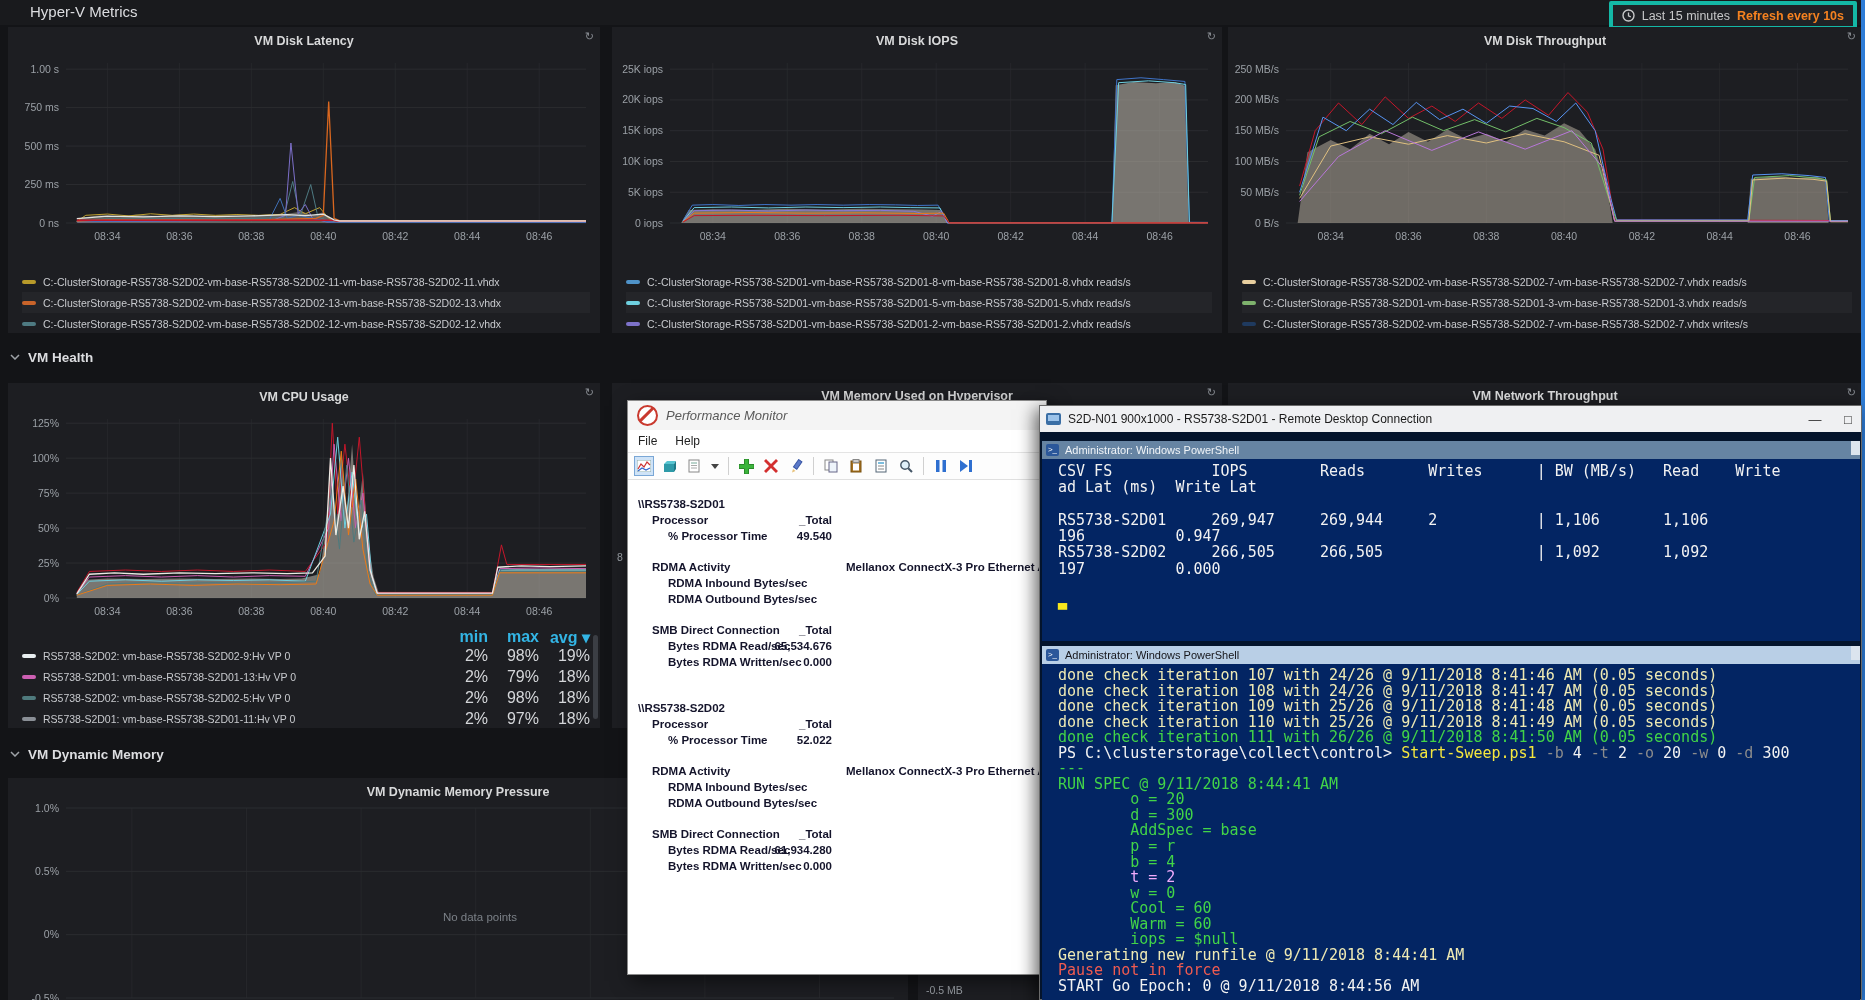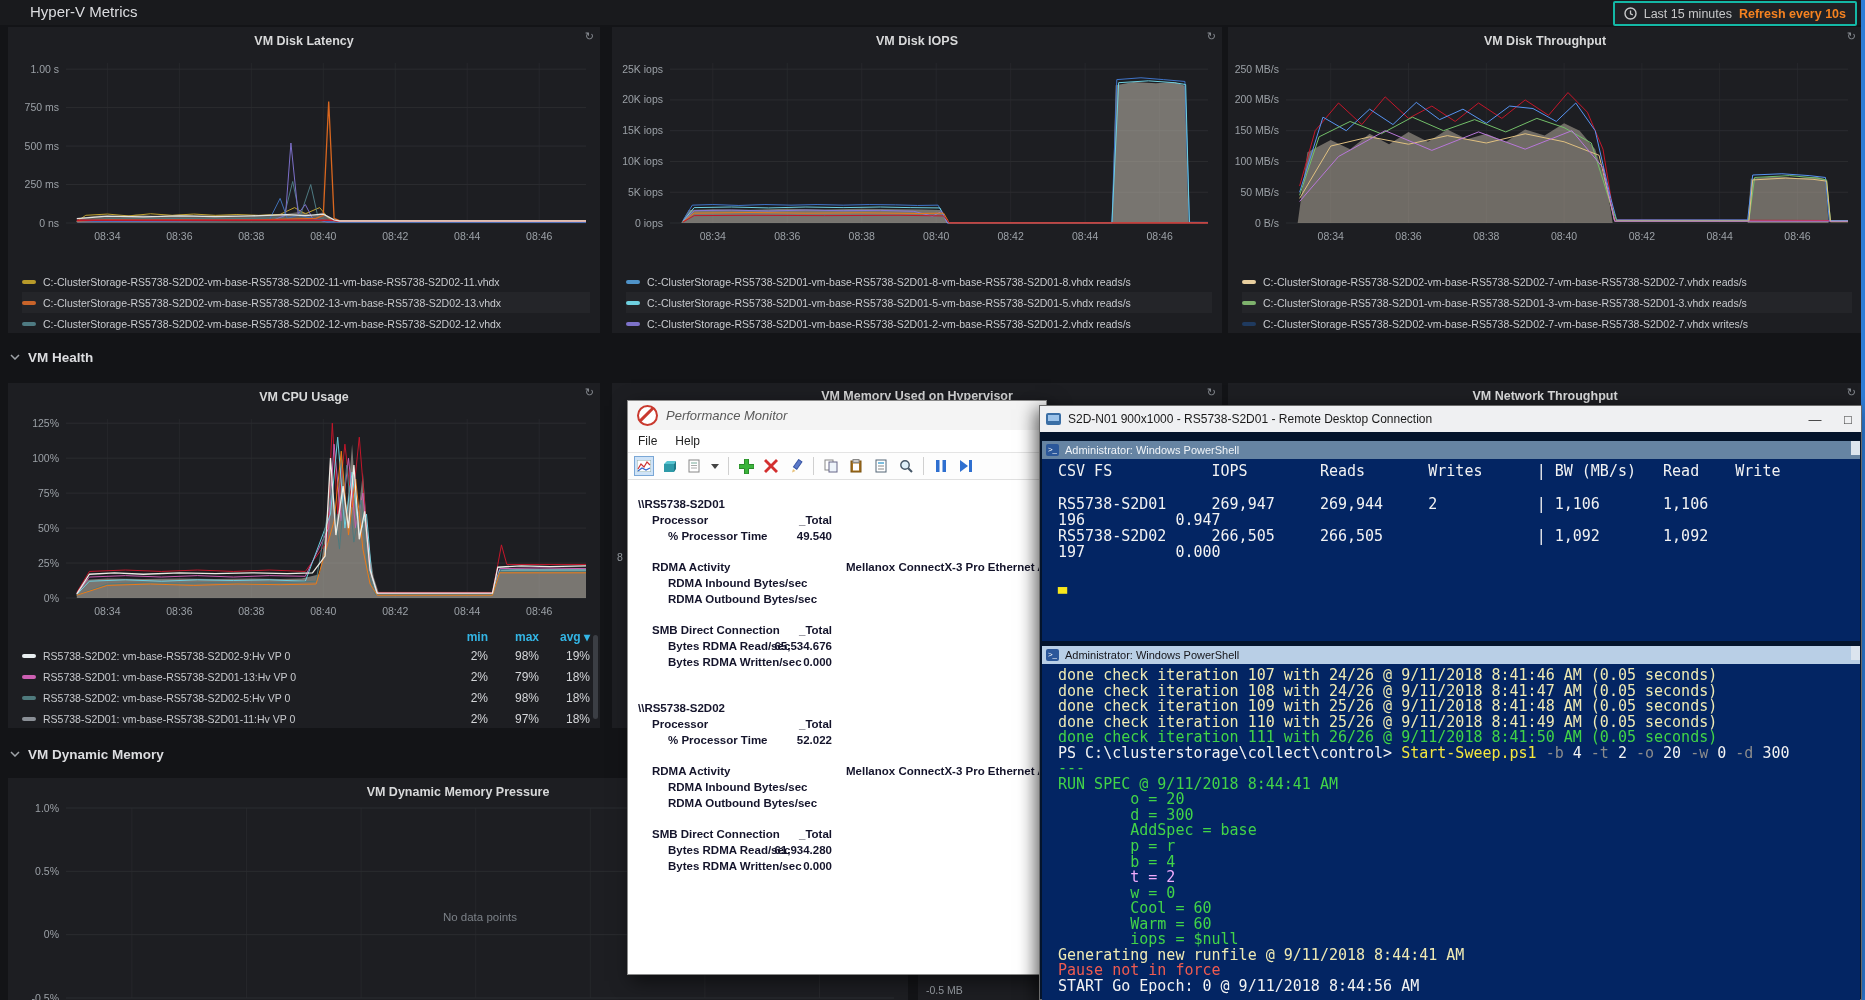--- a/index.html
+++ b/index.html
@@ -1,39 +1,39 @@
 <!DOCTYPE html>
 <html><head>
 <meta charset="utf-8">
 <style>
   html,body{margin:0;padding:0;}
   body{width:1865px;height:1000px;background:#131417;overflow:hidden;position:relative;
        font-family:"Liberation Sans",sans-serif;}
   
   .topbar{position:absolute;left:0;top:0;width:1865px;height:25px;background:#191a1d;}
   .dash-title{position:absolute;left:30px;top:3px;font-size:15px;color:#dcdde0;font-weight:400;}
-  .timepicker{position:absolute;right:8px;top:1px;height:21px;background:#202226;border:2px solid #14b8a6;
+  .timepicker{position:absolute;right:8px;top:1px;height:21px;background:#202226;border:4px solid #14b8a6;
       border-radius:2px;display:flex;align-items:center;padding:0 9px;gap:7px;}
   .timepicker .tr{color:#c7c8c9;font-size:12.5px;}
   .timepicker .rf{color:#f58220;font-size:12.5px;font-weight:700;}
   .panel{position:absolute;background:#1d1e22;overflow:hidden;}
   .ptitle{position:absolute;left:0;right:0;top:7px;text-align:center;font-size:12.5px;font-weight:700;color:#d8d9da;}
   .pcorner{position:absolute;top:4px;right:6px;color:#8a8e94;font-size:11px;line-height:11px;}
   .chart{position:absolute;left:0;top:0;}
   .legend{position:absolute;left:14px;right:10px;top:244px;}
   .legend .lrow{display:flex;align-items:center;height:21px;gap:7px;}
   .legend .lrow:nth-child(2){background:rgba(255,255,255,0.035);}
   .dash{width:14px;height:4px;border-radius:2px;flex:0 0 14px;}
   .llabel{font-size:10.5px;color:#c8cace;white-space:nowrap;overflow:hidden;}
   
   .cputable{position:absolute;left:14px;right:10px;top:246px;}
   .cputable .trow{display:flex;align-items:center;height:21px;gap:7px;}
   .cputable .thead{height:16px;}
   .cputable .tl{flex:1;font-size:10.5px;color:#c8cace;white-space:nowrap;overflow:hidden;}
-  .cputable .tv{flex:0 0 44px;text-align:right;font-size:12px;color:#d4d6d9;}
+  .cputable .tv{flex:0 0 44px;text-align:right;font-size:16px;color:#d4d6d9;}
   .cputable .th{color:#33b5e5;font-weight:700;}
   .cpuscroll{position:absolute;right:2px;top:252px;width:5px;height:84px;background:#3b3e44;border-radius:3px;}
   .sechdr{position:absolute;height:26px;display:flex;align-items:center;gap:8px;color:#dcdde0;
       font-size:13.5px;font-weight:700;}
   .axisfrag{position:absolute;font-size:10.5px;color:#9ba0a6;}
   .bluestrip{position:absolute;right:0;top:0;width:4px;height:1000px;background:#2e7cd6;}
   
   .perfmon{position:absolute;left:627px;top:400px;width:420px;height:575px;background:#ffffff;
       border:1px solid #8a8a8a;box-shadow:4px 6px 18px rgba(0,0,0,0.55);z-index:10;box-sizing:border-box;}
   .pm-titlebar{height:29px;background:#f4f4f4;display:flex;align-items:center;padding-left:9px;gap:8px;}
@@ -516,20 +516,21 @@
     <span class="rdp-btn">□</span>
   </div>
 
   <div class="shell sh1" style="top:35px;height:200px;">
     <div class="sh-titlebar">
       <span class="psicon">&gt;_</span>
       <span class="sh-title">Administrator: Windows PowerShell</span>
     </div>
     <div class="sh-body">
         <div class="ps-line"><span style="color: rgb(242, 242, 242);">CSV FS           IOPS        Reads       Writes      | BW (MB/s)   Read    Write</span></div>
+        <div class="ps-line"><span style="color: rgb(242, 242, 242);">ad Lat (ms)  Write Lat</span></div>
         <div class="ps-line">&nbsp;</div>
         <div class="ps-line"><span style="color: rgb(242, 242, 242);">RS5738-S2D01     269,947     269,944     2           | 1,106       1,106</span></div>
         <div class="ps-line"><span style="color: rgb(242, 242, 242);">196          0.947</span></div>
         <div class="ps-line"><span style="color: rgb(242, 242, 242);">RS5738-S2D02     266,505     266,505                 | 1,092       1,092</span></div>
         <div class="ps-line"><span style="color: rgb(242, 242, 242);">197          0.000</span></div>
         <div class="ps-line">&nbsp;</div>
         <div class="ps-line"><span style="color: rgb(248, 231, 28);">▃</span></div>
       </div>
     <div class="sh-scroll"></div>
   </div>

